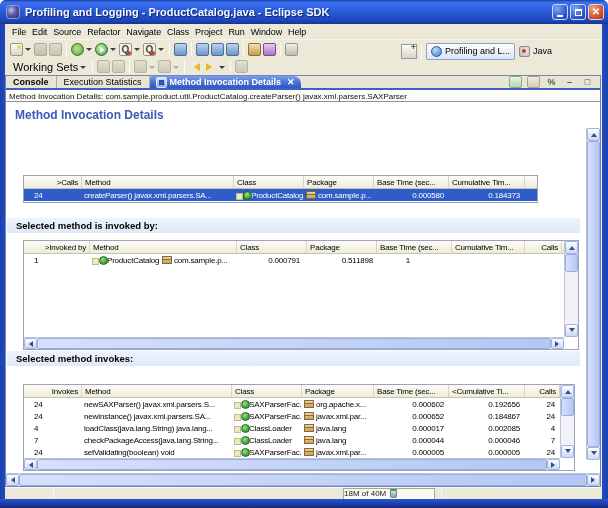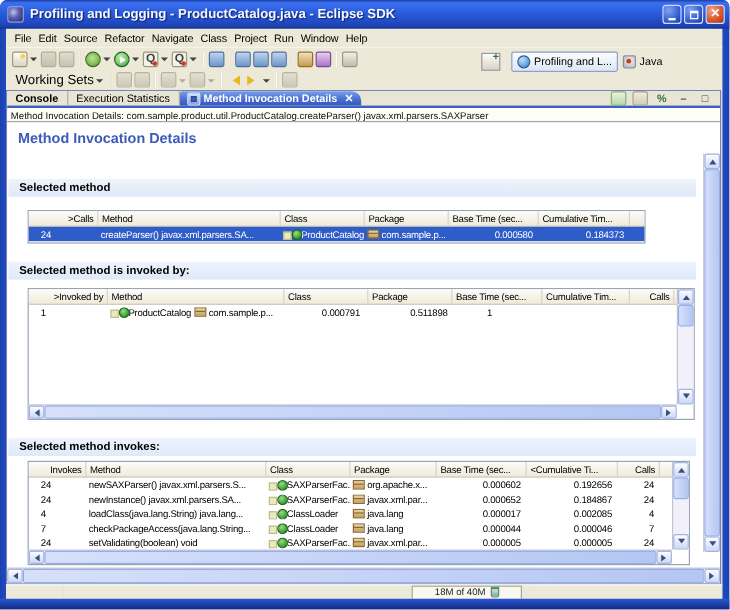--- a/index.html
+++ b/index.html
@@ -98,42 +98,42 @@
     white-space:nowrap; overflow:hidden; color:#111; }
 
   #content { position:absolute; left:0; top:26px; right:0; bottom:13px; background:#fff; overflow:hidden; }
 
   #heading { position:absolute; left:9px; top:6px; font-size:12px; font-weight:bold; color:#3c5ab8; }
   .seclabel { position:absolute; left:1px; right:20px; height:15px; line-height:16px;
     padding-left:9px; font-size:9.5px; font-weight:bold; color:#000;
     background:linear-gradient(#eef3fc,#dfe9f8); }
   #label1 { top:47px; }
   #label2 { top:116px; }
-  #label3 { top:263px; }
+  #label3 { top:249px; }
 
   
   .xtable { position:absolute; background:#fff; border:1px solid #9aa4b8; }
   #t1 { left:17px; top:73px; width:515px; height:28px; }
   #t2 { left:17px; top:138px; width:556px; height:110px; }
   #t3 { left:17px; top:282px; width:552px; height:87px; }
   .tgrid { position:absolute; left:0; top:0; right:0; bottom:0; }
   #t2 .tgrid { right:14px; }
   #t3 .tgrid { right:14px; }
   .thead { display:flex; height:13px; background:linear-gradient(#fdfcf6,#eeebdc);
     border-bottom:1px solid #c6c2ac; }
   .th { font-size:8px; letter-spacing:-0.2px; padding:0 3px; border-right:1px solid #d8d4c0; white-space:nowrap;
     overflow:hidden; display:flex; align-items:center; flex:none; }
   .th.fill, .td.fill { flex:1; border-right:none; }
-  .tr { display:flex; height:12px; align-items:center; }
+  .tr { display:flex; height:12px; }
   .tr.sel { background:#2e5cc8; color:#fff; }
   .td { font-size:8px; letter-spacing:-0.2px; padding:0 2px; white-space:nowrap; overflow:hidden; flex:none; display:flex; align-items:center; }
   
   #t1 .c0{width:58px} #t1 .c1{width:152px} #t1 .c2{width:70px} #t1 .c3{width:70px} #t1 .c4{width:75px} #t1 .c5{width:76px}
   #t2 .c0{width:66px} #t2 .c1{width:147px} #t2 .c2{width:70px} #t2 .c3{width:70px} #t2 .c4{width:75px} #t2 .c5{width:73px} #t2 .c6{width:37px}
-  #t3 .c0{width:48px} #t3 .c1{width:150px} #t3 .c2{width:70px} #t3 .c3{width:72px} #t3 .c4{width:75px} #t3 .c5{width:76px} #t3 .c6{width:35px}
+  #t3 .c0{width:58px} #t3 .c1{width:150px} #t3 .c2{width:70px} #t3 .c3{width:72px} #t3 .c4{width:75px} #t3 .c5{width:76px} #t3 .c6{width:35px}
   .th.c0, .th.c4, .th.c5 { }
   .th.num { justify-content:flex-end; }
   .td.num-l { padding-left:10px; }
   .td.num-r { justify-content:flex-end; padding-right:5px; }
   
   .ic { display:inline-flex; flex:none; margin-right:2px; position:relative; }
   .ic.class { width:13px; height:9px; }
   .ic.class::before { content:""; position:absolute; left:0; top:2px; width:5px; height:5px;
     background:#ece8c0; border:1px solid #c0bc8a; }
   .ic.class::after { content:""; position:absolute; left:7px; top:0px; width:7px; height:7px;
@@ -167,21 +167,21 @@
   #hscroll { position:absolute; left:0; right:0; bottom:0; height:13px; border-top:1px solid #c0c4d4;
     background:#f2f1fa; display:flex; }
   #hscroll .sb-btn { width:13px; height:100%; }
   #hscroll .sb-thumb { flex:1; }
 
   
   #statusbar { position:absolute; left:0; right:0; bottom:0; height:12px; background:#ece9d8;
     border-top:1px solid #fbfaf4; }
   .st-sep { position:absolute; top:1px; bottom:1px; width:1px; background:#b8b4a0; border-right:1px solid #fbfaf4; }
   #mem-gauge { position:absolute; left:338px; top:0px; width:92px; height:12px; background:#f8f8f0;
-    border:1px solid #a8a890; display:flex; align-items:center; justify-content:center; gap:4px; }
+    border:1px solid #a8a890; display:flex; align-items:center; gap:4px; }
   #mem-text { font-size:8px; color:#222; line-height:1; }
   .trash { width:7px; height:8px; background:linear-gradient(#cfe8e0,#7aa8a0); border:1px solid #5a8a80;
     border-radius:0 0 2px 2px; position:relative; flex:none; }
   .trash::before { content:""; position:absolute; left:-1px; top:-2px; width:7px; height:1px; background:#5a8a80; }
 </style>
 </head>
 <body>
 
 <div id="win">
 
@@ -339,21 +339,20 @@
           <span class="vt vt-filter">%</span>
           <span class="vt vt-min">–</span>
           <span class="vt vt-max">□</span>
         </span>
       </div>
 
       <div id="infoline">Method Invocation Details: com.sample.product.util.ProductCatalog.createParser() javax.xml.parsers.SAXParser</div>
 
       <div id="content">
         <div id="heading">Method Invocation Details</div>
-        <div id="label1" class="seclabel">Selected method</div>
         <div id="label2" class="seclabel">Selected method is invoked by:</div>
         <div id="label3" class="seclabel">Selected method invokes:</div>
 
         <div id="t1" class="xtable">
           <div class="tgrid">
               <div class="thead">
                 <div class="th c0 num">&gt;Calls</div>
                 <div class="th c1">Method</div>
                 <div class="th c2">Class</div>
                 <div class="th c3">Package</div>

